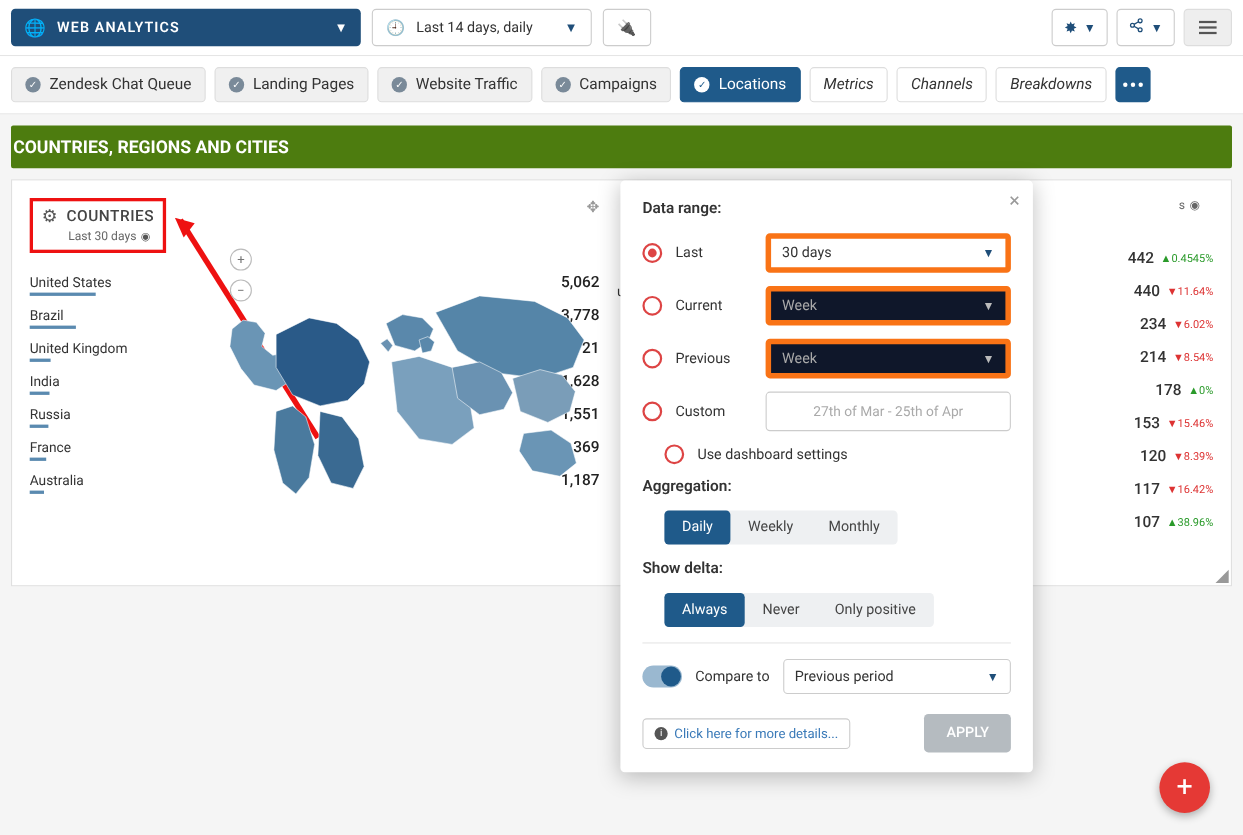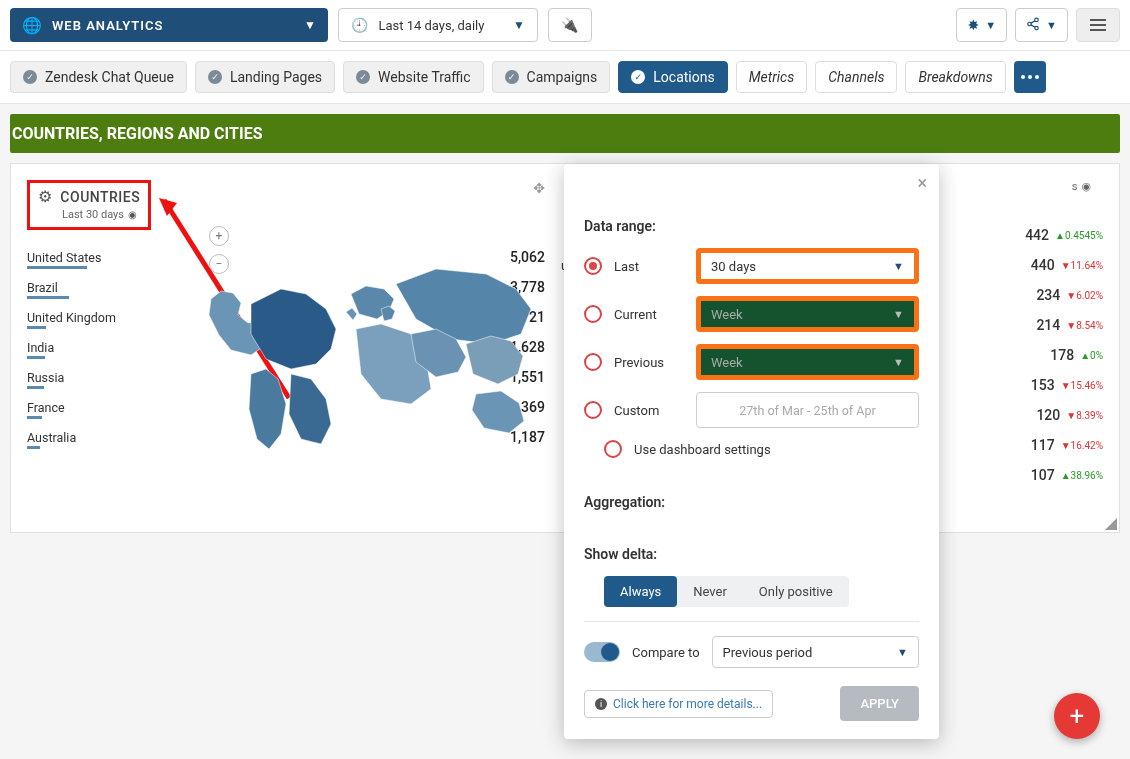--- a/index.html
+++ b/index.html
@@ -270,21 +270,20 @@
   position: absolute;
   right: 12px; top: 8px;
   color: #999;
   font-size: 18px;
 }
 .popup h4 {
   font-size: 14px;
   font-weight: 600;
   color: #333;
   margin-bottom: 14px;
-  margin-top: 36px;
 }
 .radio-row {
   display: flex;
   align-items: center;
   gap: 12px;
   margin-bottom: 12px;
 }
 .radio {
   width: 18px; height: 18px;
   border: 2px solid #d44;
@@ -307,21 +306,21 @@
   border: 5px solid #f97316;
   border-radius: 4px;
   display: flex;
   align-items: center;
   padding: 0 10px;
   justify-content: space-between;
   font-size: 13px;
   background: #fff;
   color: #333;
 }
-.radio-row .rselect.disabled { background: #14532d; color: #aaa; }
+.radio-row .rselect.disabled { background: #0f172a; color: #aaa; }
 .radio-row .rselect .caret { color: #1f4e79; font-size: 11px; }
 .radio-row .rselect.disabled .caret { color: #bbb; }
 .radio-row .rinput {
   flex: 1;
   height: 36px;
   border: 1px solid #ccc;
   border-radius: 4px;
   text-align: center;
   color: #aaa;
   font-size: 12.5px;
@@ -672,20 +671,25 @@
     <div class="radio"></div>
     <span class="rlabel">Custom</span>
     <div class="rinput">27th of Mar - 25th of Apr</div>
   </div>
   <div class="radio-row dashset" style="margin-left:20px">
     <div class="radio"></div>
     <span class="rlabel">Use dashboard settings</span>
   </div>
 
   <h4>Aggregation:</h4>
+  <div class="seg-group">
+    <div class="seg active">Daily</div>
+    <div class="seg">Weekly</div>
+    <div class="seg">Monthly</div>
+  </div>
 
   <h4>Show delta:</h4>
   <div class="seg-group">
     <div class="seg active">Always</div>
     <div class="seg">Never</div>
     <div class="seg">Only positive</div>
   </div>
 
   <div class="sep"></div>
   <div class="compare-row">

